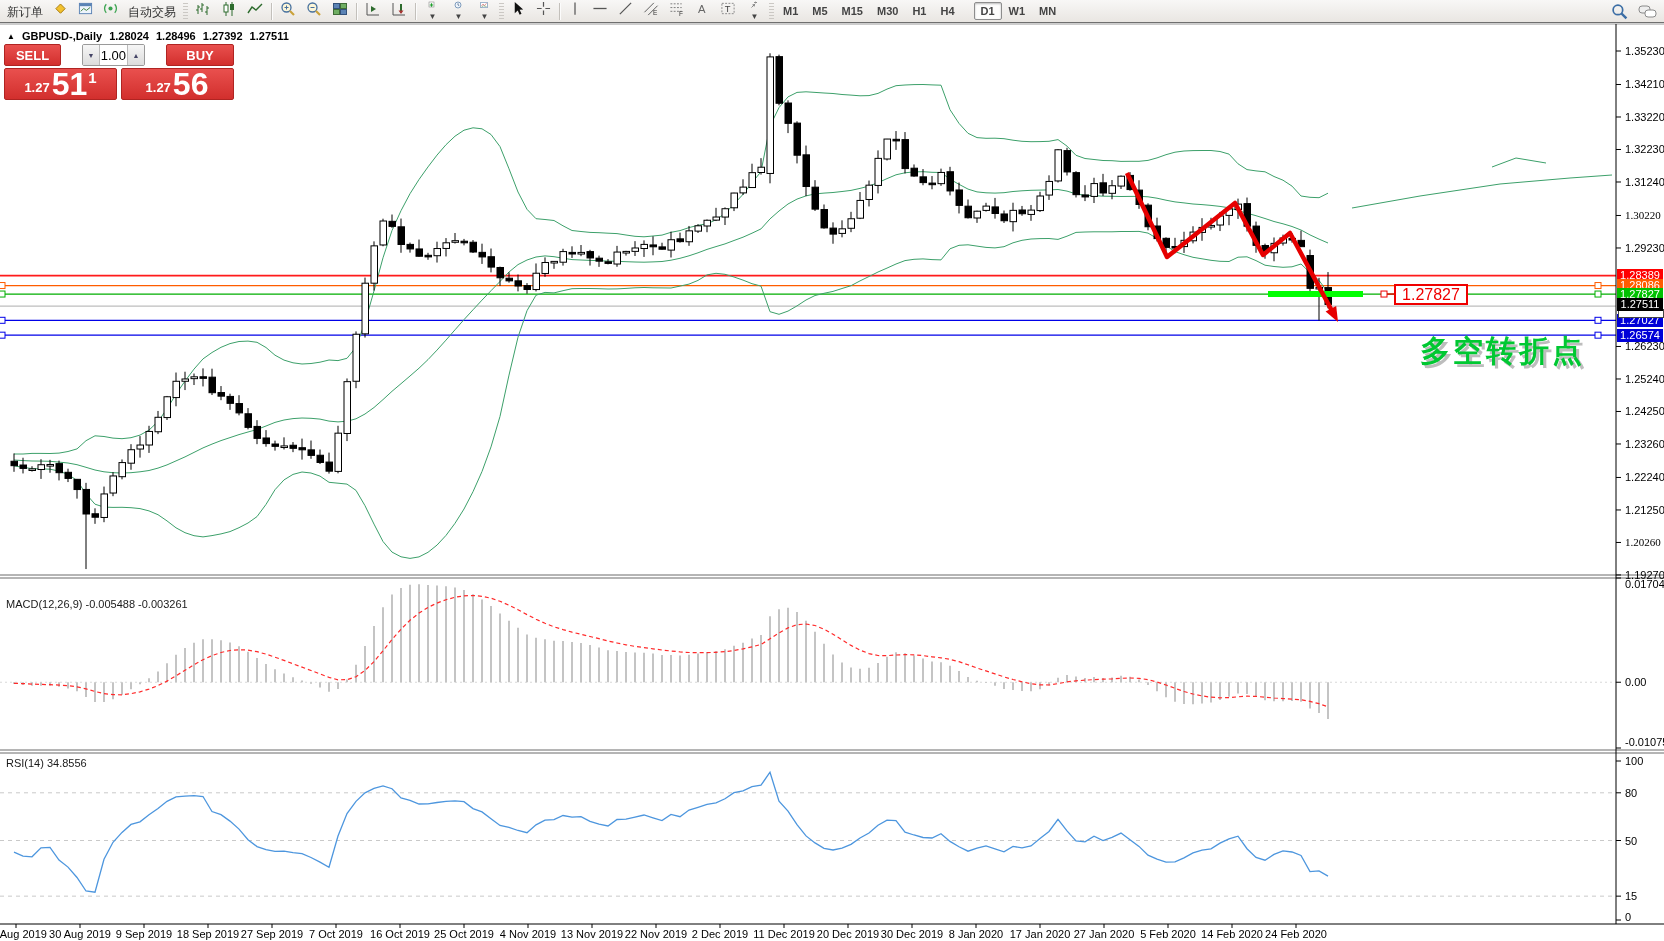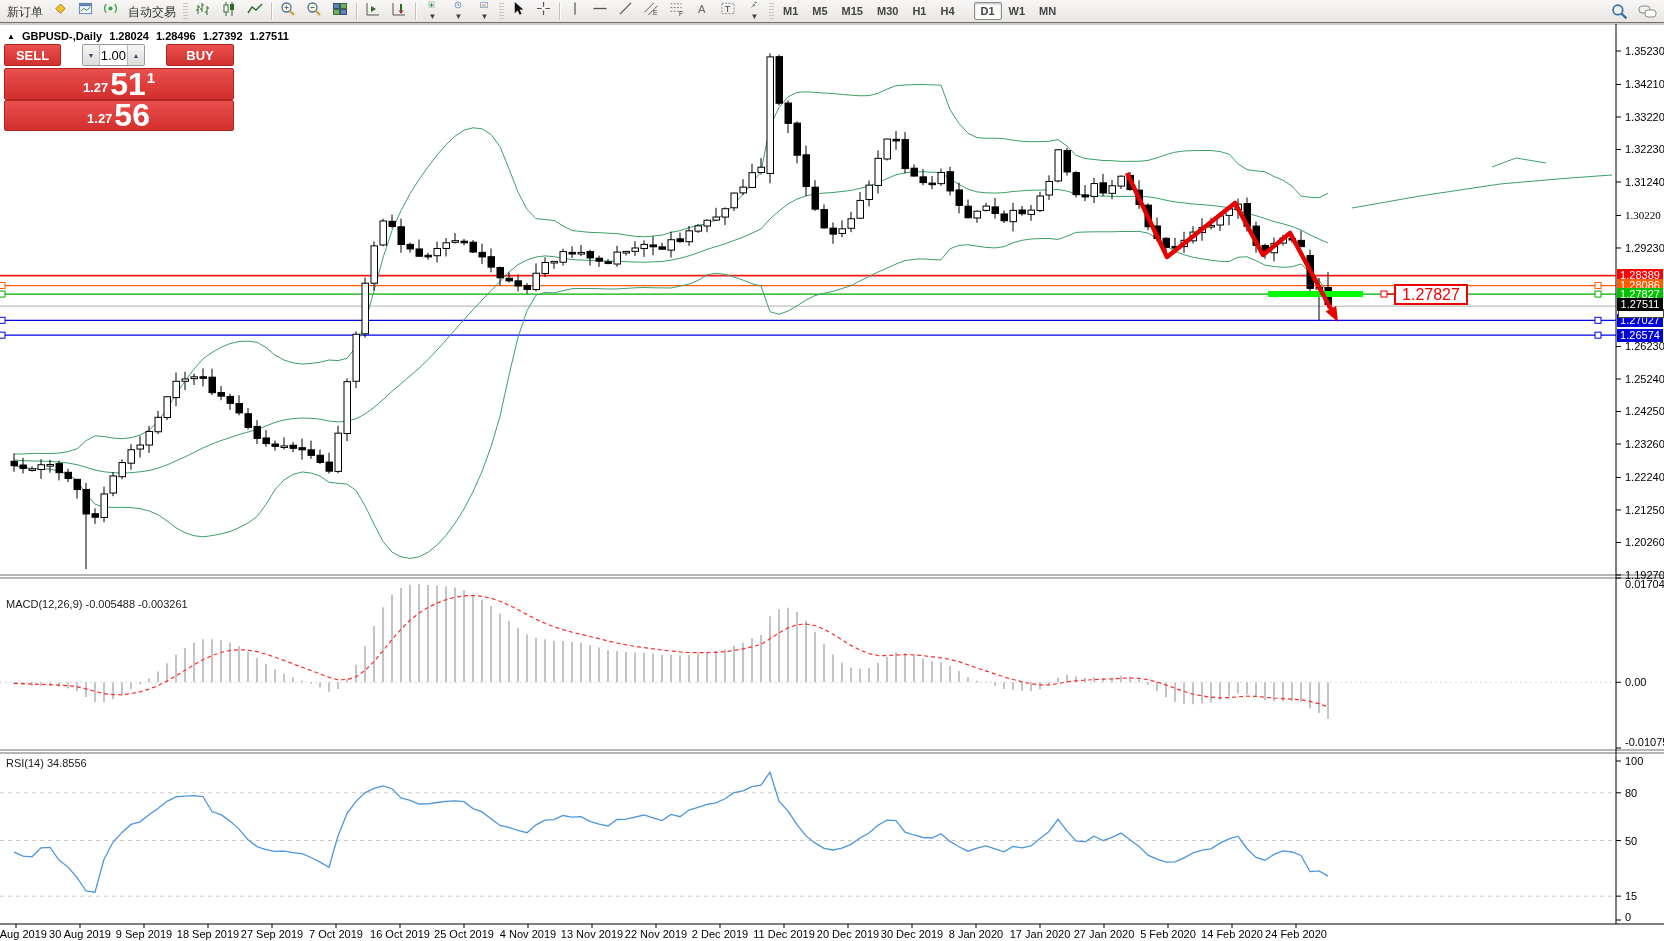--- a/index.html
+++ b/index.html
@@ -31,21 +31,21 @@
   #trade-panel{position:absolute;left:4px;top:44px;width:230px;z-index:12;font-family:"Liberation Sans",sans-serif;}
   .tp-row1{display:flex;height:22px;gap:18px;}
   .redbox{background:linear-gradient(#e9504e,#d22f2d);border:1px solid #b02422;border-radius:2px;color:#fff;}
   .tp-sell,.tp-buy{width:55px;display:flex;align-items:center;justify-content:center;font-size:13px;font-weight:bold;}
   .tp-buy{width:66px}
   .tp-vol{flex:1;display:flex;margin:0 3px;border:1px solid #9a9a9a;background:#fff;border-radius:2px;overflow:hidden;}
   .spin{width:16px;background:linear-gradient(#f6f6f6,#dcdcdc);border-right:1px solid #bbb;font-size:7px;color:#446;
     display:flex;align-items:center;justify-content:center;}
   .spin.up{border-right:none;border-left:1px solid #bbb;}
   .volval{flex:1;display:flex;align-items:center;justify-content:flex-end;padding-right:1px;font-size:13px;color:#000;}
-  .tp-row2{display:flex;margin-top:2px;height:48px;flex-direction:column;}
+  .tp-row2{display:flex;margin-top:2px;height:32px;}
   .bigpx{flex:1;display:flex;align-items:flex-end;justify-content:center;padding-bottom:1px;}
   .bigpx .sm{font-size:13px;font-weight:bold;margin:0 2px 3px 0;}
   .bigpx .bg{font-size:32px;font-weight:bold;line-height:28px;}
   .bigpx .sup{font-size:15px;font-weight:bold;margin:0 0 12px 1px;}
   .gap{width:4px}
   
   #callout-box{position:absolute;left:1394px;top:284px;width:70px;height:17px;border:2px solid #f00000;background:#fff;
     color:#f00000;font-size:16px;line-height:17px;text-align:center;z-index:13;}
   #turning-point{position:absolute;left:1420px;top:331px;font-size:30px;font-weight:bold;letter-spacing:3px;
     color:#00c832;text-shadow:3px 3px 0 #bdbdbd;z-index:13;white-space:nowrap;}
@@ -808,40 +808,41 @@
         <div class="gap"></div>
         <div class="bigpx redbox">
           <span class="sm">1.27</span>
             <span class="bg">56</span>
             <span class="sup"></span>
         </div>
       </div>
     </div>
 
     <div id="callout-box">1.27827</div>
+    <div id="turning-point">多空转折点</div>
 
     <div class="indlabel" style="left:6px;top:598px;">MACD(12,26,9) -0.005488 -0.003261</div>
     <div class="indlabel" style="left:6px;top:757px;">RSI(14) 34.8556</div>
 
     <div class="sliver"></div>
 
   <div class="lbl" style="left: 1625px; top: 45px;">1.35230</div>
       <div class="lbl" style="left: 1625px; top: 78.4866px;">1.34210</div>
       <div class="lbl" style="left: 1625px; top: 110.988px;">1.33220</div>
       <div class="lbl" style="left: 1625px; top: 143.49px;">1.32230</div>
       <div class="lbl" style="left: 1625px; top: 175.992px;">1.31240</div>
       <div class="lbl" style="left: 1625px; top: 209.478px; font-family: Liberation Serif, serif;">1.30220</div>
       <div class="lbl" style="left: 1625px; top: 241.98px;">1.29230</div>
       <div class="lbl" style="left: 1625px; top: 340.47px;">1.26230</div>
       <div class="lbl" style="left: 1625px; top: 372.972px;">1.25240</div>
       <div class="lbl" style="left: 1625px; top: 405.473px;">1.24250</div>
       <div class="lbl" style="left: 1625px; top: 437.975px;">1.23260</div>
       <div class="lbl" style="left: 1625px; top: 471.462px;">1.22240</div>
       <div class="lbl" style="left: 1625px; top: 503.963px;">1.21250</div>
-      <div class="lbl" style="left: 1625px; top: 536.465px;">1.20260</div>
+      <div class="lbl" style="left: 1625px; top: 536.465px; font-family: Liberation Serif, serif;">1.20260</div>
       <div class="lbl" style="left: 1625px; top: 568.967px;">1.19270</div>
       <div class="plabel" style="top: 269.09px; background: rgb(255, 0, 0);">1.28389</div>
       <div class="plabel" style="top: 279.038px; background: rgb(255, 92, 0);">1.28086</div>
       <div class="plabel" style="top: 287.54px; background: rgb(0, 192, 0);">1.27827</div>
       <div class="plabel" style="top: 313.804px; background: rgb(0, 0, 216);">1.27027</div>
       <div class="plabel" style="top: 328.676px; background: rgb(0, 0, 216);">1.26574</div>
       <div class="plabel" style="top: 297.915px; background: rgb(0, 0, 0); z-index: 9;">1.27511</div>
       <div class="lbl" style="left: 1625px; top: 578px;">0.017043</div>
       <div class="lbl" style="left: 1625px; top: 676.242px;">0.00</div>
       <div class="lbl" style="left: 1625px; top: 736px;">-0.010751</div>

